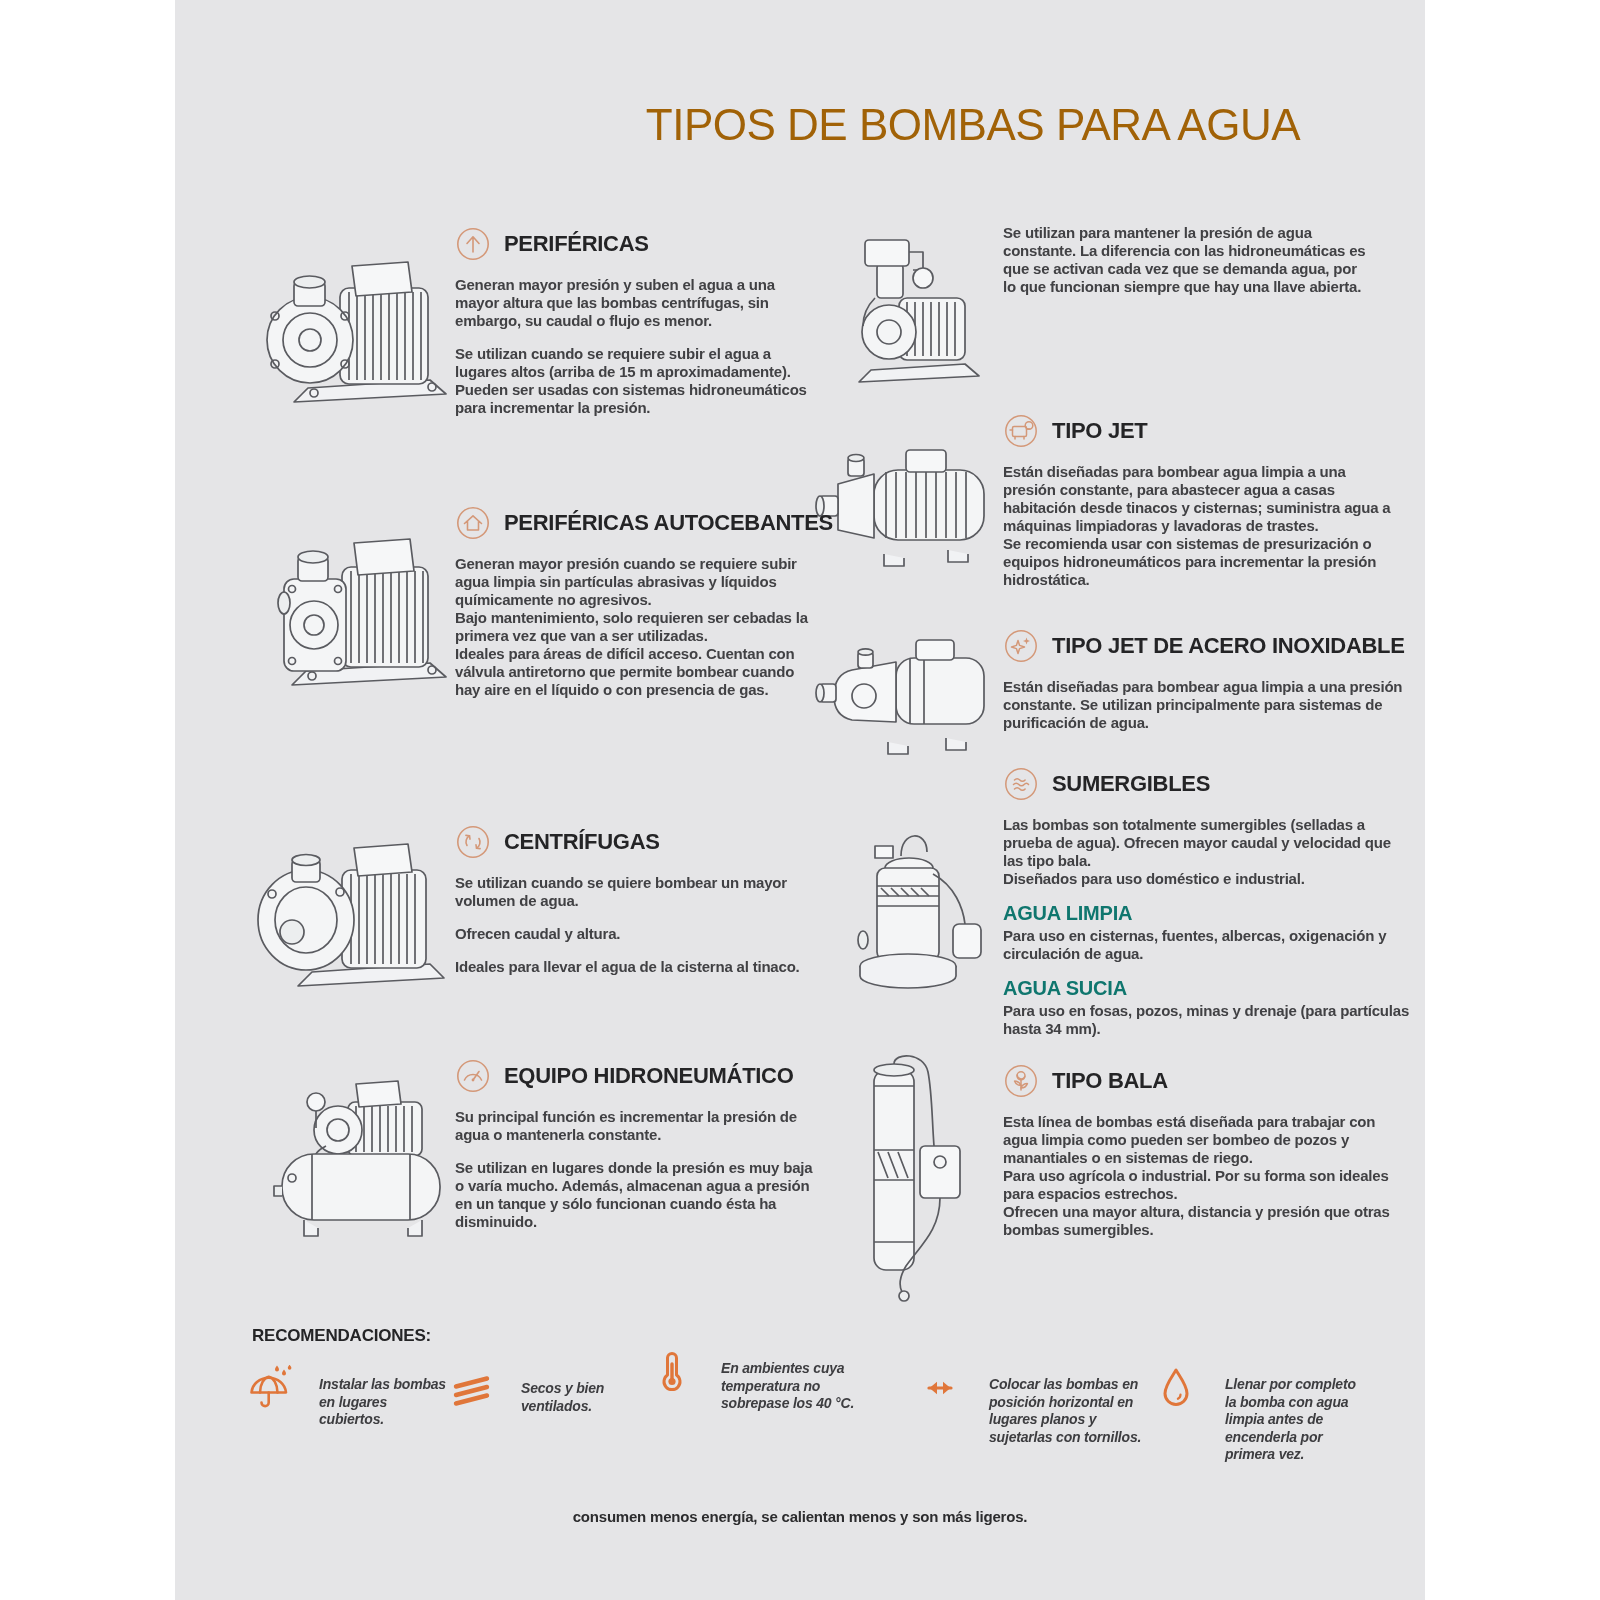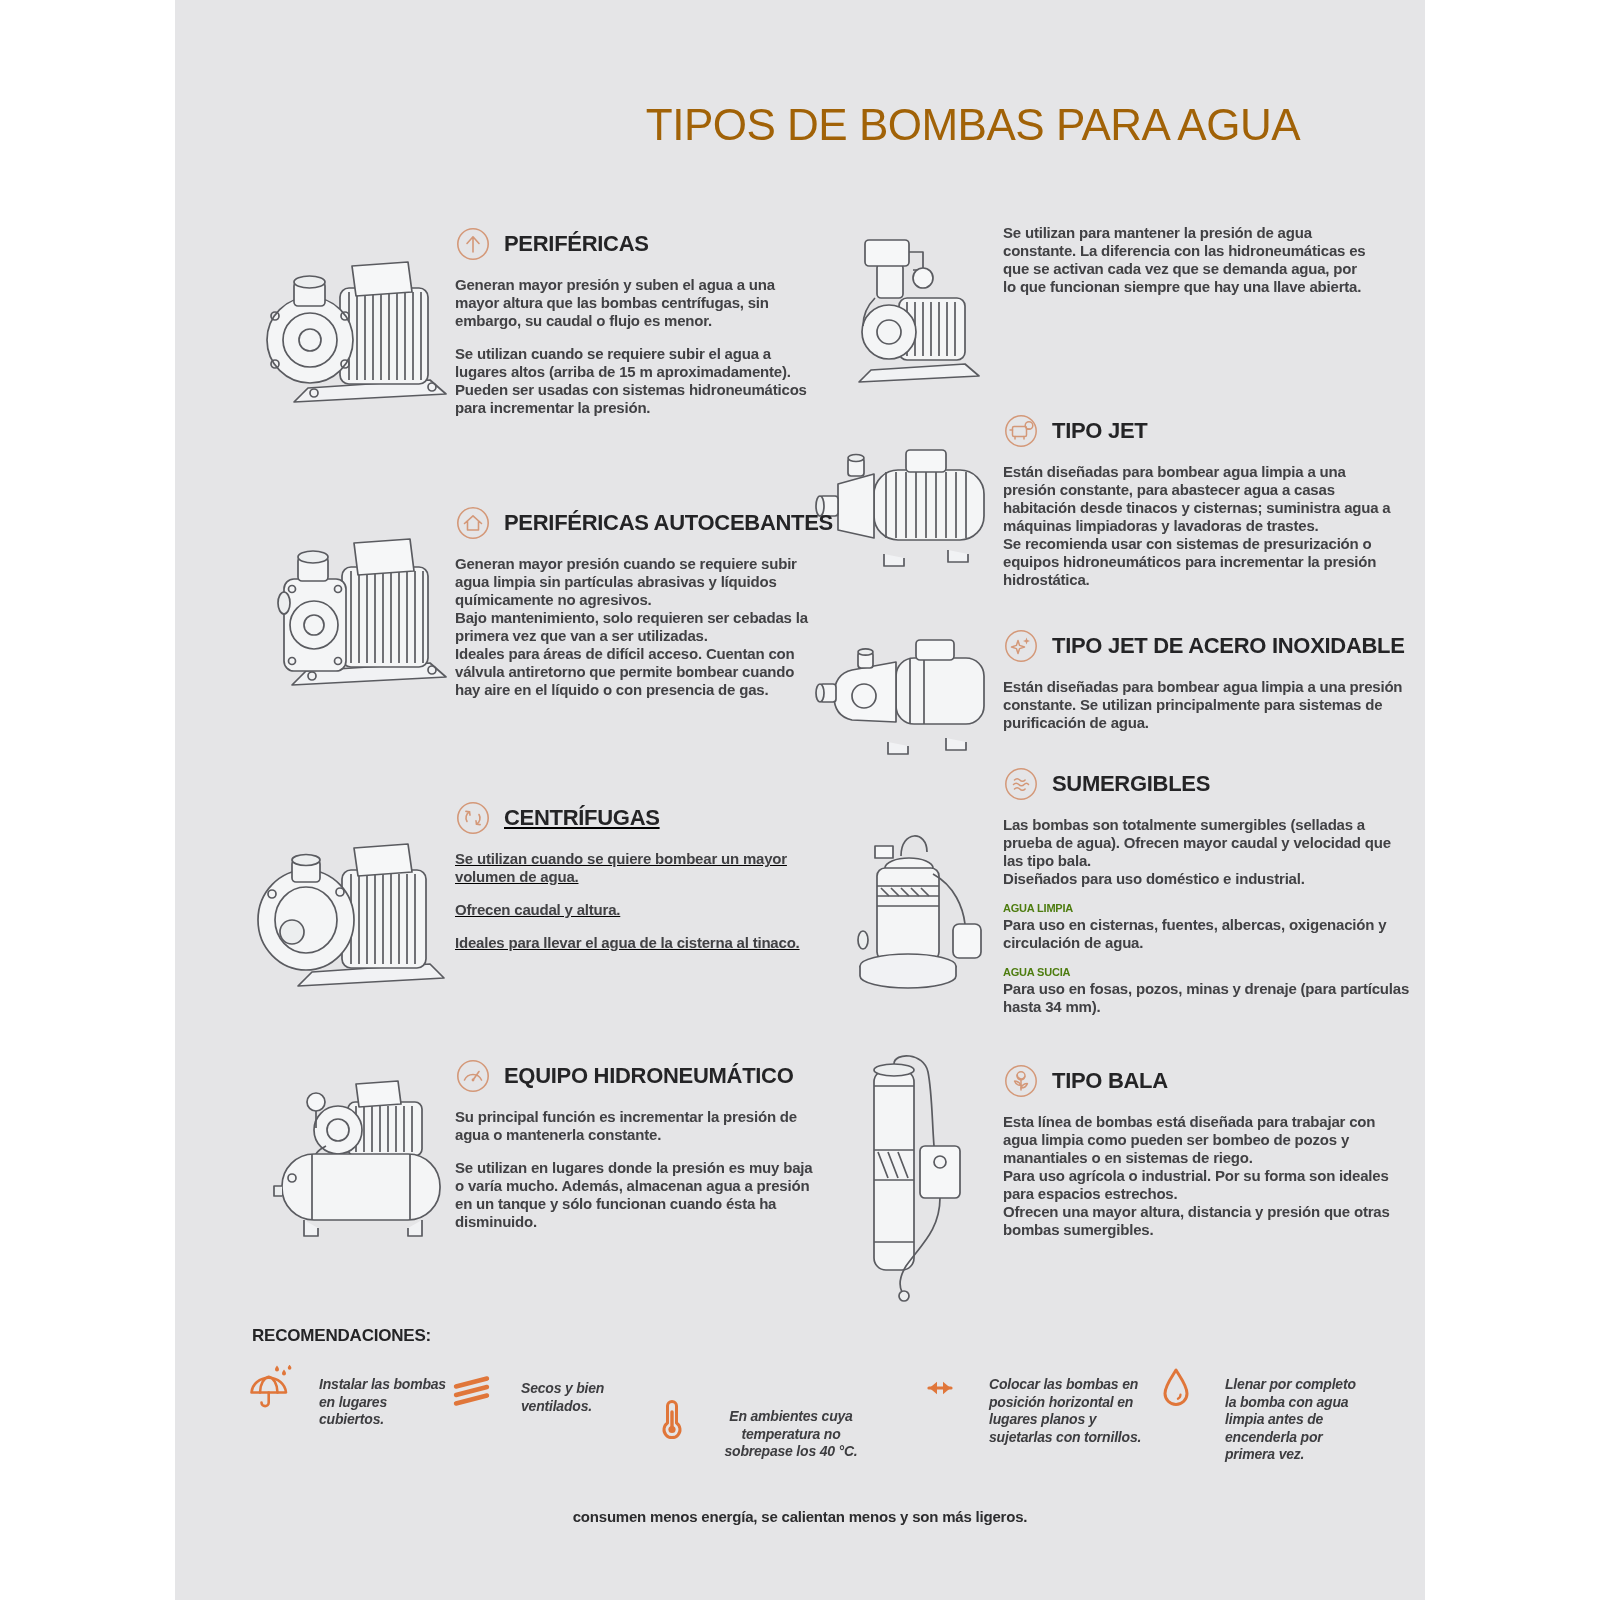--- a/index.html
+++ b/index.html
@@ -7,21 +7,21 @@
           font-family:"Liberation Sans", sans-serif;}
   .panel{position:absolute;left:175px;top:0;width:1250px;height:1600px;background:#e5e5e7;}
   .abs{position:absolute;}
   h1.title{margin:0;font-size:44px;font-weight:400;letter-spacing:-0.5px;color:#a16207;text-align:right;}
   .sec-head{display:flex;align-items:center;gap:13px;margin-bottom:14px;}
   .sec-head h2{margin:0;font-size:22px;font-weight:700;letter-spacing:-0.3px;color:#242426;white-space:nowrap;}
   .hicon{flex:0 0 auto;width:36px;height:36px;}
   .hicon svg{display:block;}
   p.b{margin:0;font-size:15px;line-height:1.2;font-weight:700;letter-spacing:-0.2px;color:#414144;}
   p.g{margin-top:15px;}
-  h3.sub{margin:14px 0 2px 0;font-size:11px;font-weight:700;letter-spacing:-0.2px;color:#4d7c0f;}
+  h3.sub{margin:14px 0 2px 0;font-size:20px;font-weight:700;letter-spacing:-0.2px;color:#0f766e;}
   .rec-head{margin:4px;font-size:17px;font-weight:700;letter-spacing:-0.2px;color:#242426;}
   .rec-item{position:absolute;display:flex;align-items:flex-start;gap:13px;}
   .rec-item .ricon{flex:0 0 auto;}
   .rec-item p{margin:12px;font-size:14px;line-height:1.25;font-weight:700;font-style:italic;
               letter-spacing:-0.2px;color:#3d3d40;}
   .footer{position:absolute;left:250px;top:1482px;width:1100px;text-align:center;
           font-size:15px;line-height:1.55;font-weight:700;letter-spacing:-0.2px;color:#2c2c2e;}
   figure{margin:0;}
   .pump svg{display:block;}
 </style>
@@ -205,21 +205,21 @@
             <path d="M9.5,18.5 L18,10.8 L26.5,18.5 M12.5,16 V25 H23.5 V16"></path>
         </svg>
       </span>
       <h2>PERIFÉRICAS AUTOCEBANTES</h2>
     </div>
     <p class="b">Generan mayor presión cuando se requiere subir agua limpia sin partículas abrasivas y líquidos químicamente no agresivos.</p>
     <p class="b">Bajo mantenimiento, solo requieren ser cebadas la primera vez que van a ser utilizadas.</p>
     <p class="b">Ideales para áreas de difícil acceso. Cuentan con válvula antiretorno que permite bombear cuando hay aire en el líquido o con presencia de gas.</p>
   </section>
 
-  <section class="abs" style="left:455px;top:800px;width:352px;text-decoration:underline;">
+  <section class="abs" style="left:455px;top:824px;width:352px;">
     <div class="sec-head">
       <span class="hicon">
         <svg width="36" height="36" viewBox="0 0 36 36" fill="none" stroke="#d49878" stroke-width="1.6" stroke-linecap="round" stroke-linejoin="round">
           <circle cx="18" cy="18" r="15.2"></circle>
           <path d="M12,21.5 A7,7 0 0 1 14.5,11.8 M24,14.5 A7,7 0 0 1 21.5,24.2"></path>
           <path d="M14.5,11.8 l-3.6,-0.4 M14.5,11.8 l0.5,3.4 M21.5,24.2 l3.6,0.4 M21.5,24.2 l-0.5,-3.4"></path>
         </svg>
       </span>
       <h2>CENTRÍFUGAS</h2>
     </div>
@@ -333,21 +333,21 @@
 
   <div class="rec-item" style="left:448px;top:1368px;width:208px;">
     <span class="ricon">
       <svg width="48" height="48" viewBox="0 0 48 48" fill="none" stroke="#e0763a" stroke-width="4.4" stroke-linecap="round">
         <path d="M8,18.5 L39,10.5 M8,27 L39,19 M8,35.5 L39,27.5"></path>
       </svg>
     </span>
     <p>Secos y bien ventilados.</p>
   </div>
 
-  <div class="rec-item" style="left:648px;top:1396px;width:225px;text-align:center;">
+  <div class="rec-item" style="left:648px;top:1348px;width:225px;">
     <span class="ricon">
       <svg width="48" height="48" viewBox="0 0 48 48" fill="none" stroke="#e0763a" stroke-width="3" stroke-linecap="round" stroke-linejoin="round">
         <path d="M19.5,10 a4.5,4.5 0 0 1 9,0 V27 a8,8 0 1 1 -9,0 Z"></path>
         <path d="M24,16 V32" stroke-width="3.4"></path>
         <circle cx="24" cy="33.5" r="3.6" fill="#e0763a" stroke="none"></circle>
       </svg>
     </span>
     <p>En ambientes cuya temperatura no sobrepase los 40 °C.</p>
   </div>
 

